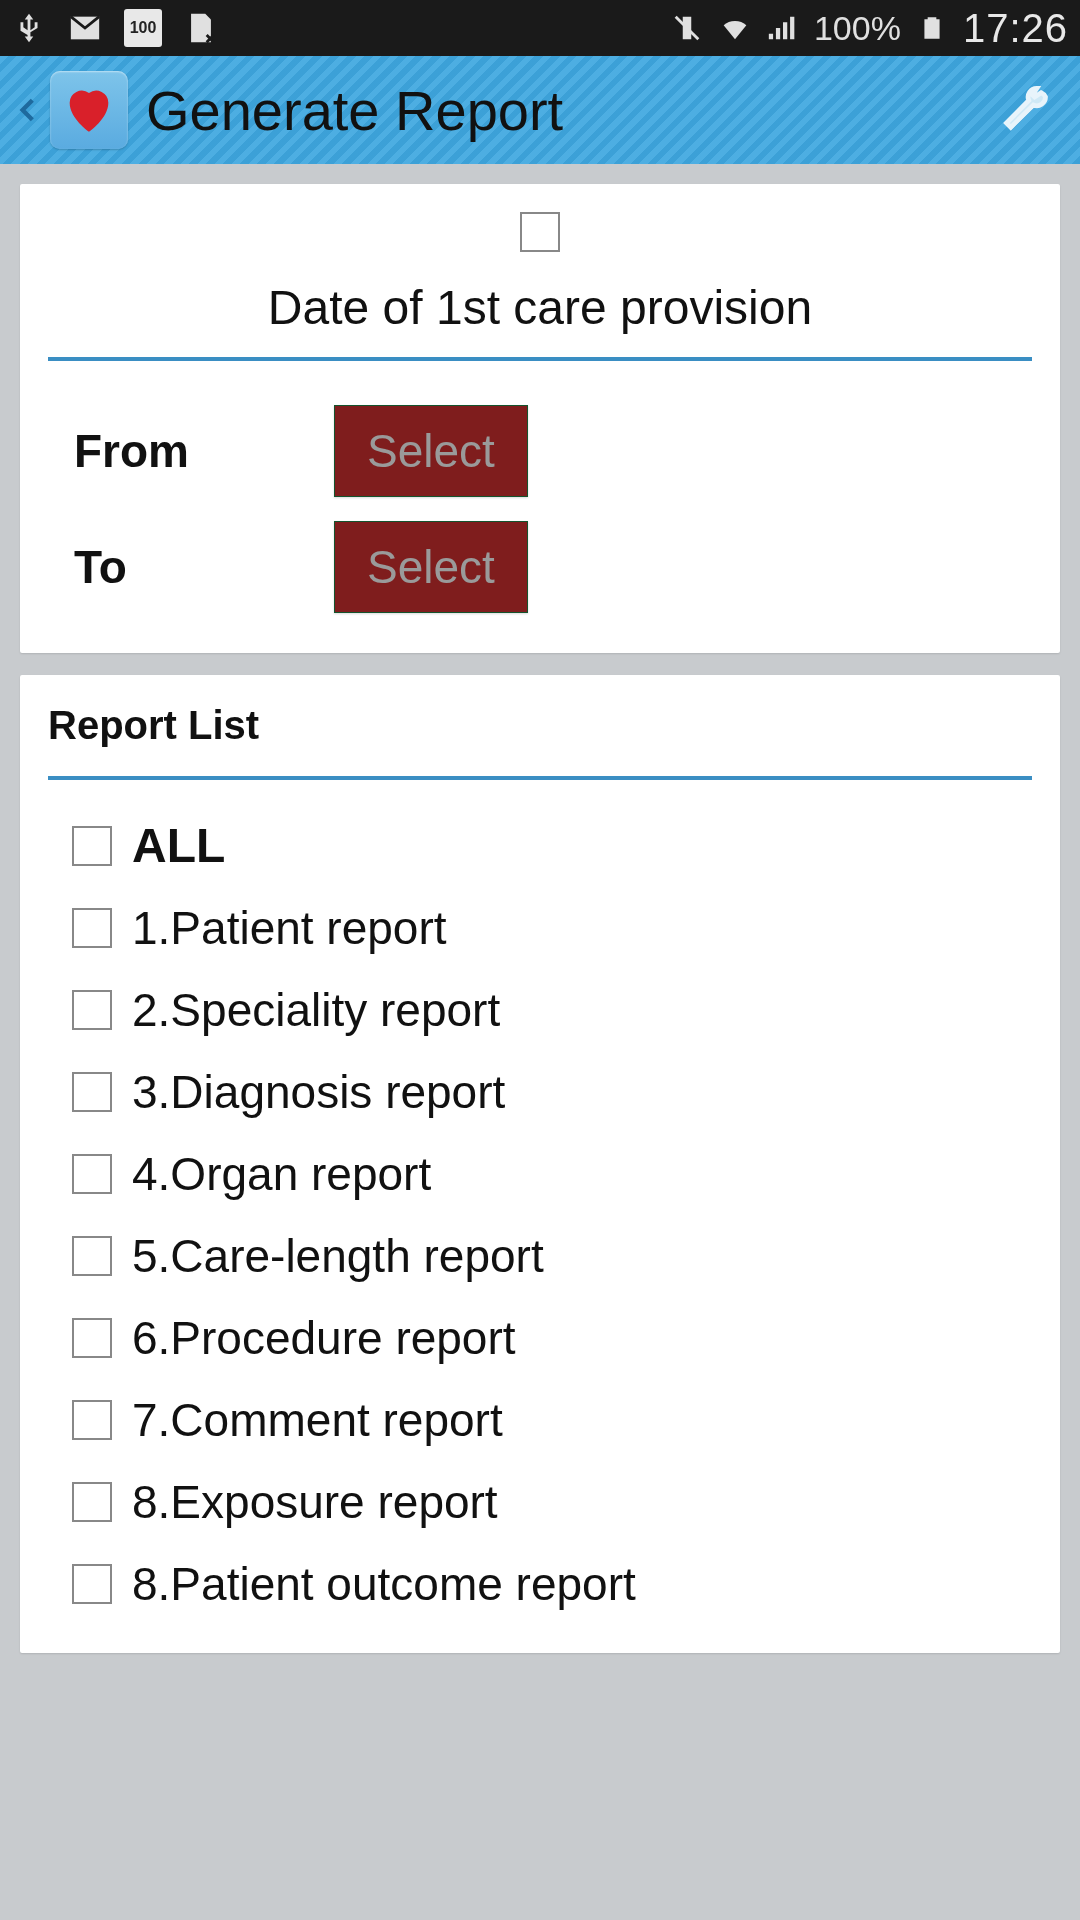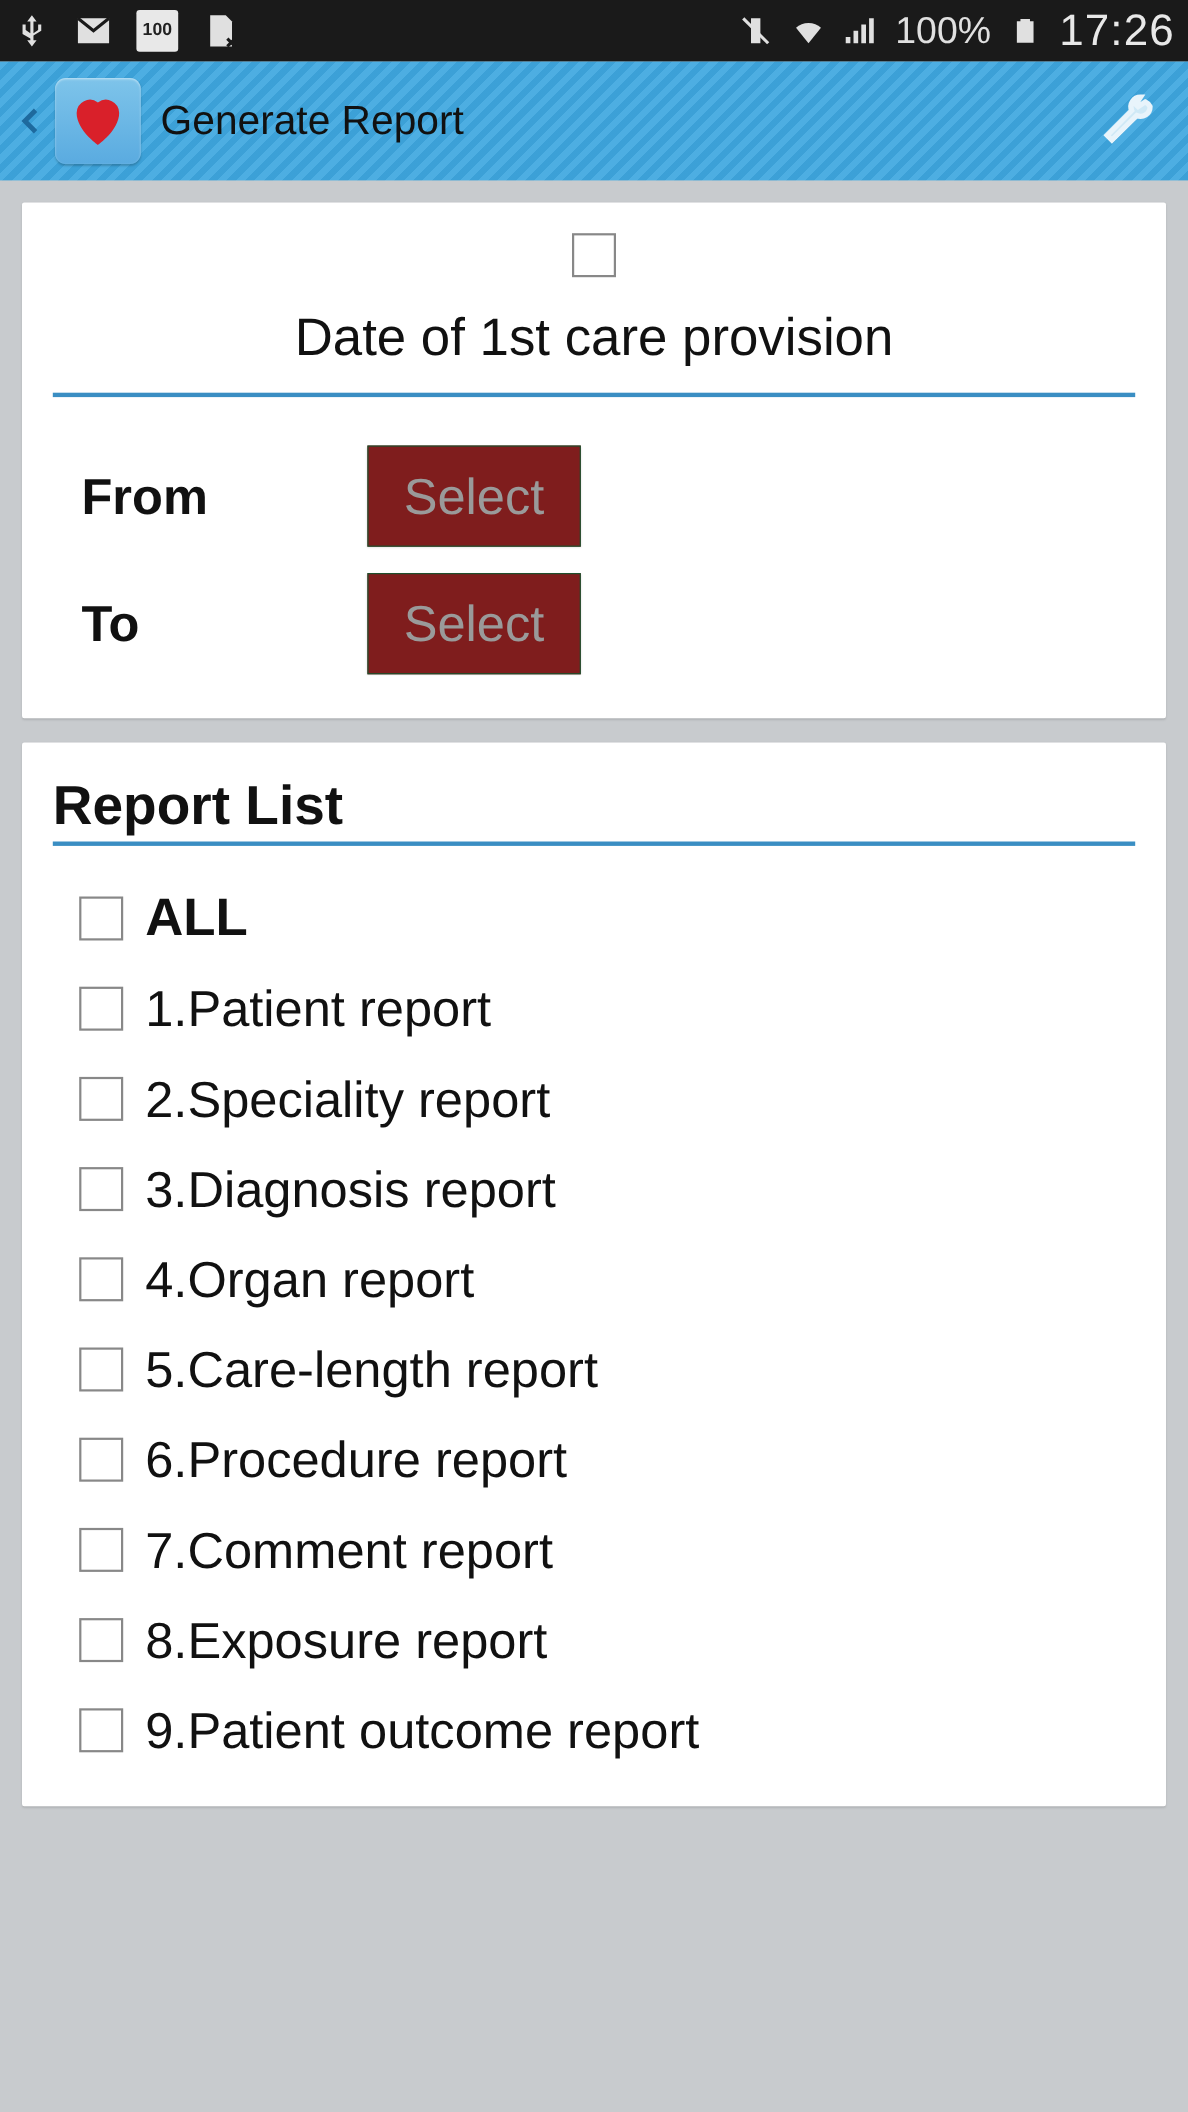--- a/index.html
+++ b/index.html
@@ -41,21 +41,21 @@
     }
     .app-icon {
       width: 78px; height: 78px;
       background: linear-gradient(#7ec4ea, #5aabe0);
       border-radius: 10px;
       display: flex; align-items: center; justify-content: center;
       margin-right: 18px;
       box-shadow: inset 0 1px 2px rgba(255,255,255,0.5), 0 1px 2px rgba(0,0,0,0.2);
     }
     .app-title {
-      font-size: 37px;
+      font-size: 56px;
       color: #111;
       font-weight: 400;
     }
     .wrench {
       margin-left: auto;
       width: 80px; height: 60px;
       display: flex; align-items: center; justify-content: center;
     }
     .content { padding: 20px; }
     .card {
@@ -67,24 +67,24 @@
     }
     .section-header-row {
       display: flex; align-items: center;
       gap: 28px;
       padding-bottom: 22px;
       border-bottom: 4px solid #3a8ec3;
       margin-bottom: 32px;
       flex-direction: column;
     }
     .section-title {
-      font-size: 50px;
+      font-size: 40px;
       font-weight: 700;
       color: #111;
-      padding-bottom: 4px;
+      padding-bottom: 28px;
       border-bottom: 4px solid #3a8ec3;
       margin-bottom: 24px;
     }
     .section-header-row .sh-title {
       font-size: 48px;
       color: #111;
     }
     .checkbox {
       width: 40px; height: 40px;
       border: 2px solid #888;
@@ -243,17 +243,17 @@
     <div class="list-item">
       <div class="checkbox"></div>
       <div class="li-label">7.Comment report</div>
     </div>
     <div class="list-item">
       <div class="checkbox"></div>
       <div class="li-label">8.Exposure report</div>
     </div>
     <div class="list-item">
       <div class="checkbox"></div>
-      <div class="li-label">9.Patient outcome report</div>
+      <div class="li-label">8.Patient outcome report</div>
     </div>
   </div>
 
 </div>
 
 </body></html>

